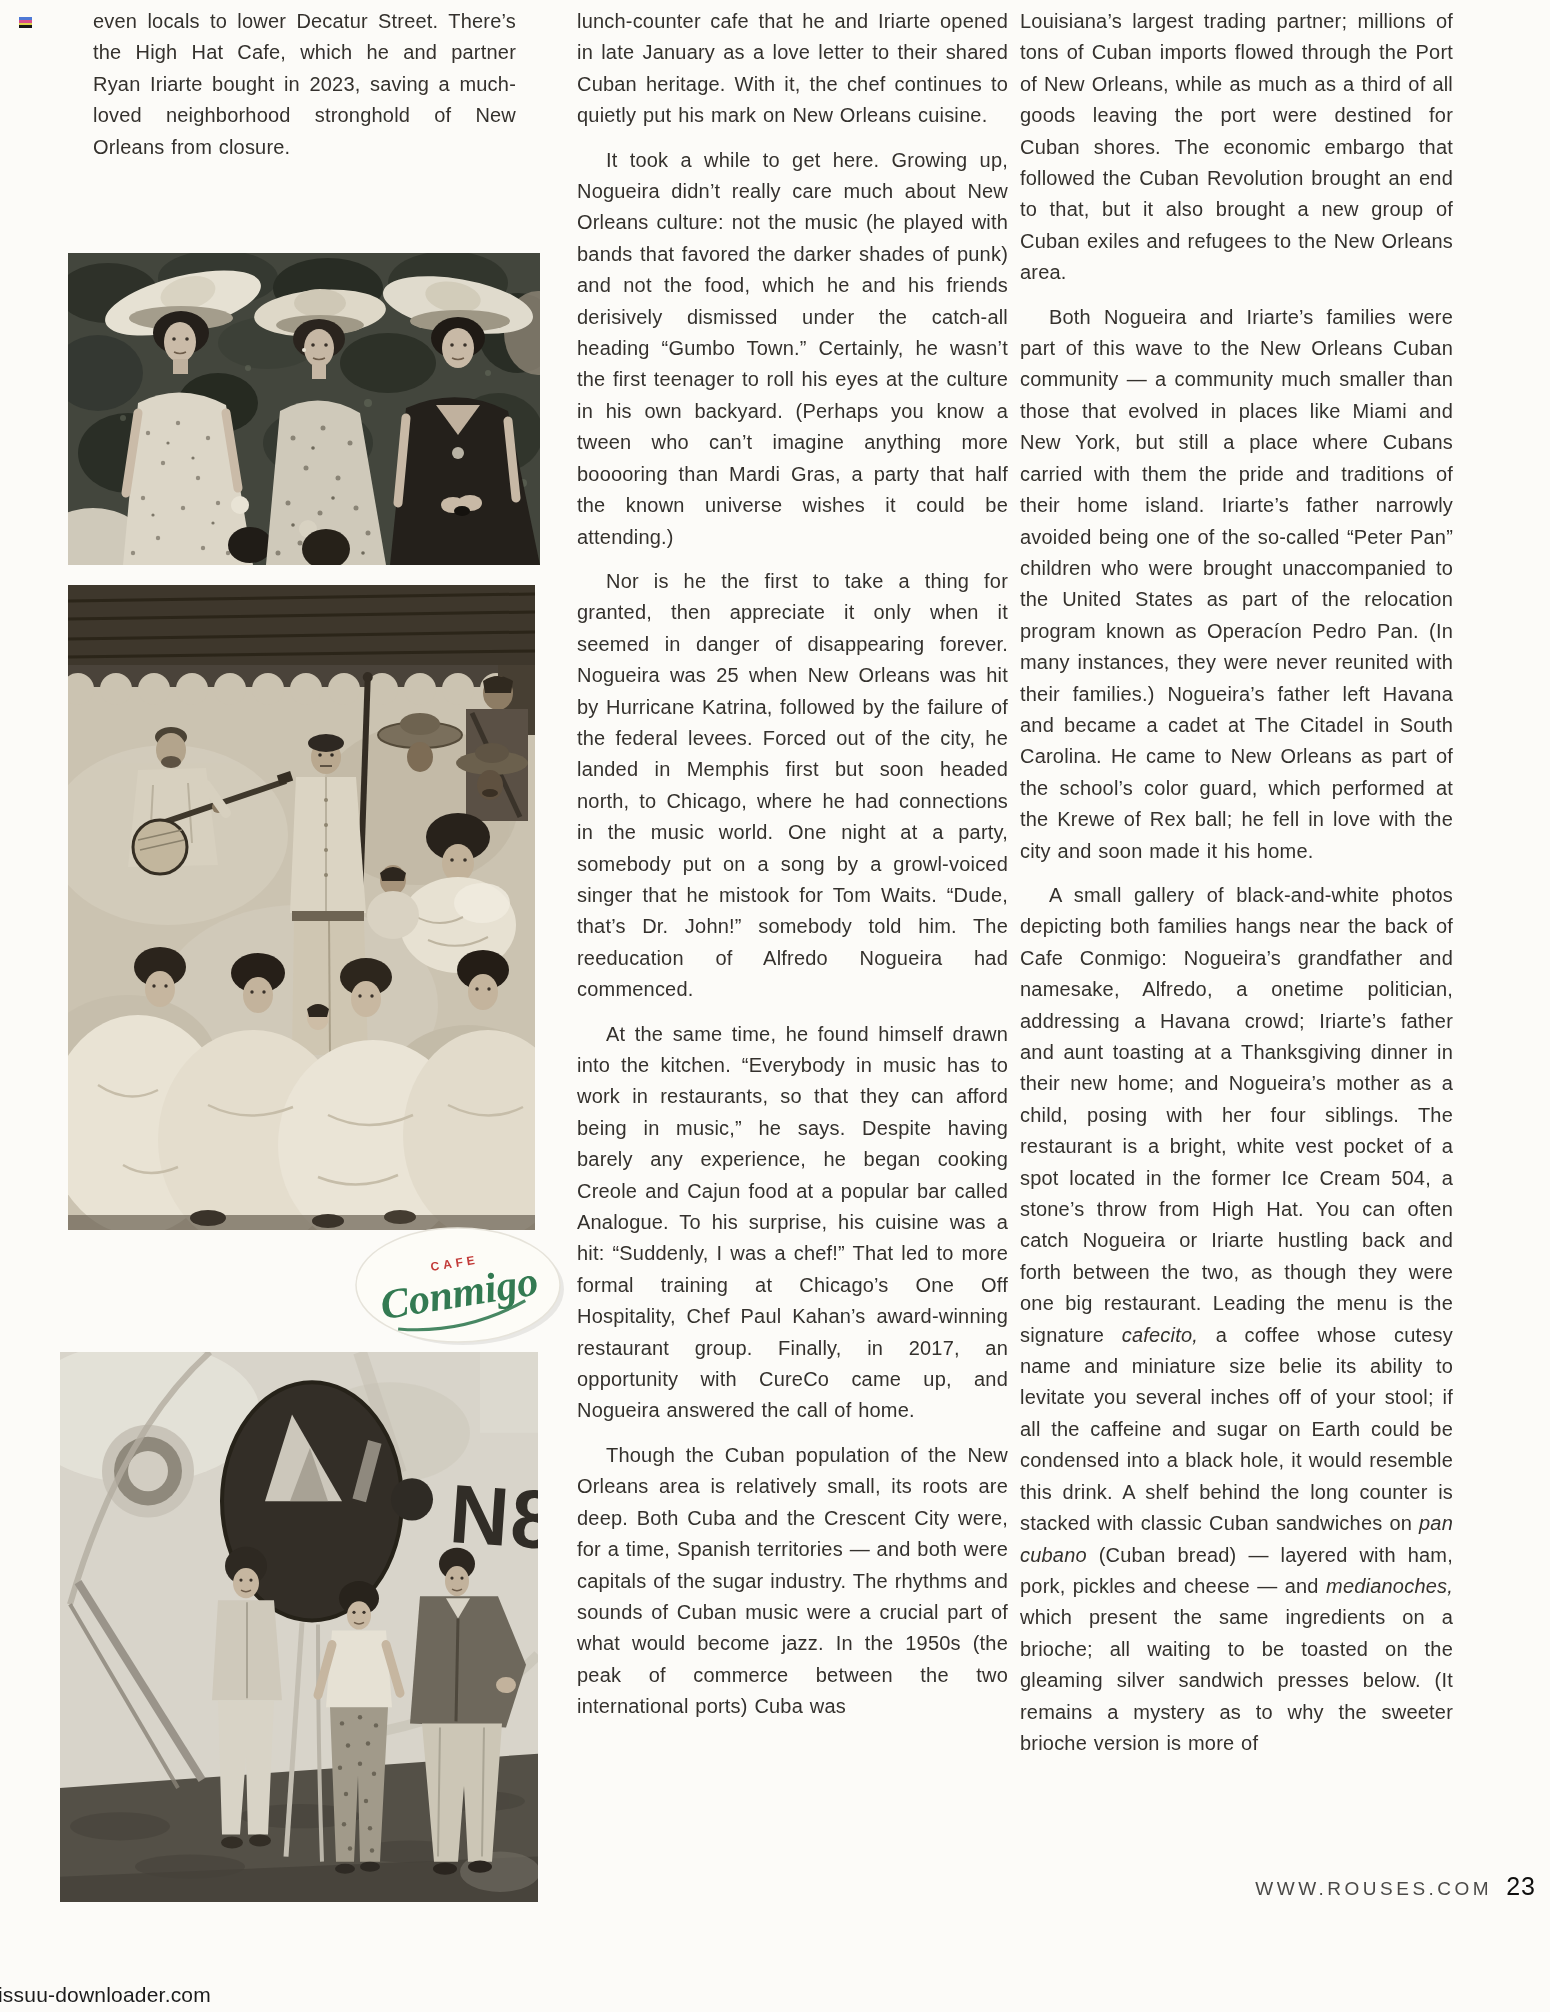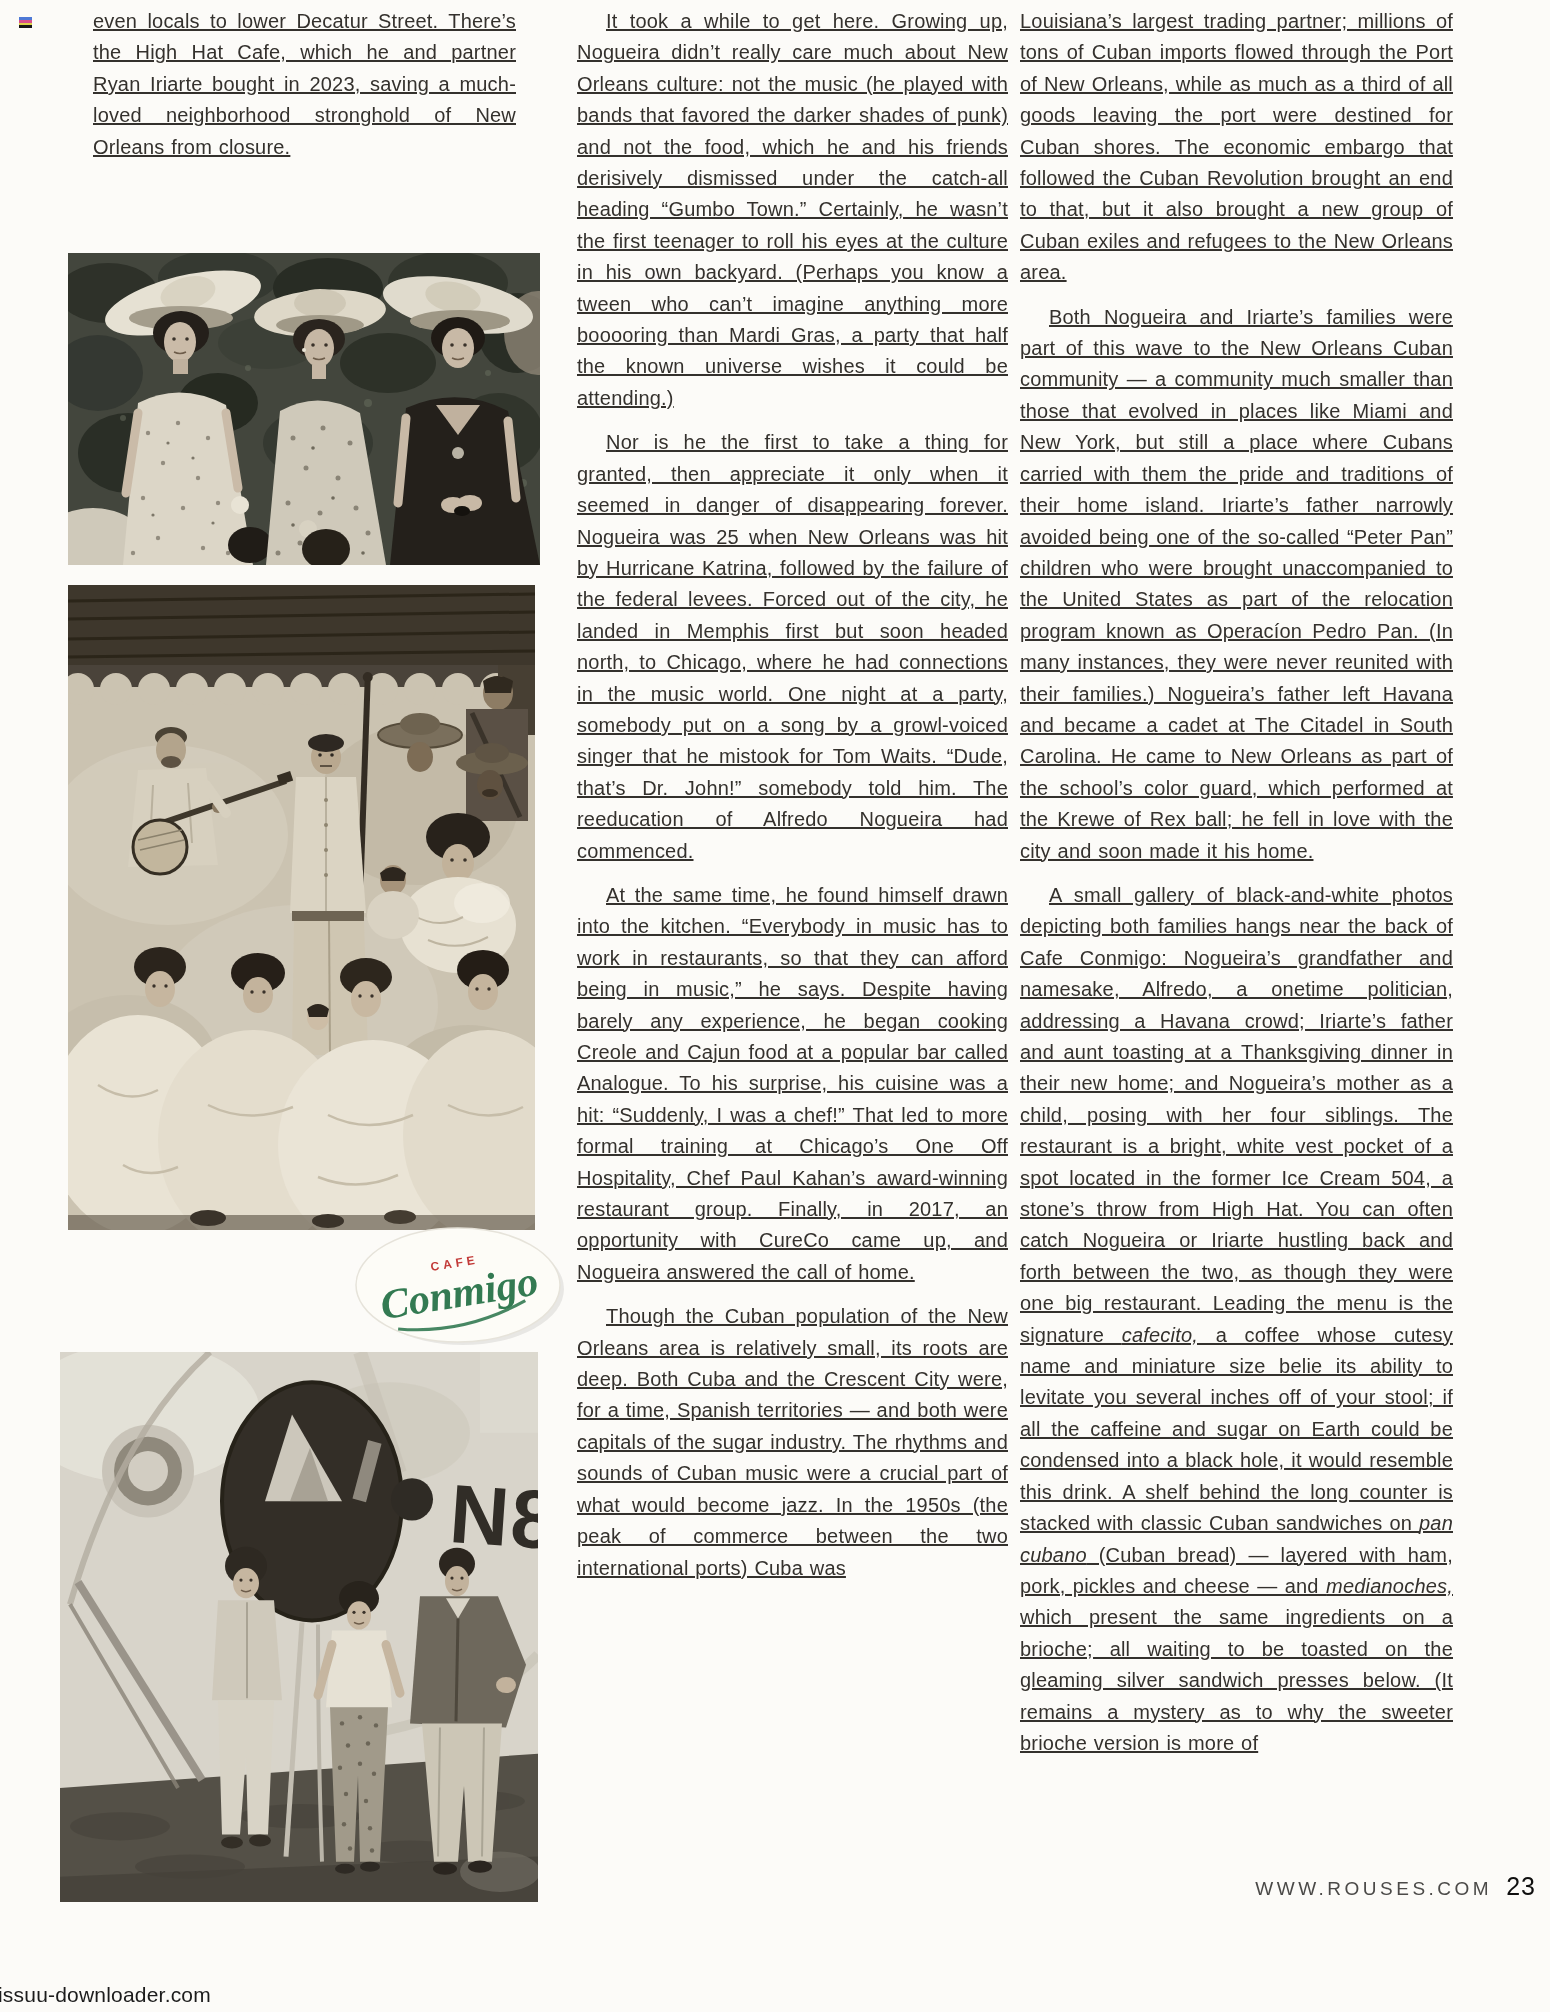--- a/index.html
+++ b/index.html
@@ -6,21 +6,21 @@
   .page{
     position:relative;width:1550px;height:2012px;margin:0 auto;
     background:#fcfbf8;overflow:hidden;
     font-family:"Liberation Sans",sans-serif;
   }
   
   .cmyk{position:absolute;left:19px;top:17px;width:13px;height:11px;display:flex;flex-direction:column;}
   .cmyk div{flex:1;}
   
   .col{position:absolute;top:6px;color:#34312d;font-size:20px;line-height:31.4px;
-       letter-spacing:0.2px;word-spacing:1px;text-decoration:underline;}
+       letter-spacing:0.2px;word-spacing:1px;}
   .col1{left:93px;width:423px;}
   .col2{left:577px;width:431px;}
   .col3{left:1020px;width:433px;}
   .col p{margin:0 0 13px 0;text-align:justify;}
   .col p.ind{text-indent:29px;}
   .col .it{font-style:italic;}
   
   figure{margin:0;position:absolute;line-height:0;}
   .photo1{left:68px;top:253px;width:472px;height:312px;}
   .photo2{left:68px;top:585px;width:467px;height:645px;}
@@ -46,20 +46,21 @@
       <div style="background: rgb(78, 121, 214);"></div>
       <div style="background: rgb(217, 79, 138);"></div>
       <div style="background: rgb(221, 210, 74);"></div>
       <div style="background: rgb(22, 22, 22);"></div>
     </div>
 
   <div class="col col1">
       <p><span>even locals to lower Decatur Street. There’s the High Hat Cafe, which he and partner Ryan Iriarte bought in 2023, saving a much-loved neighborhood stronghold of New Orleans from closure.</span></p>
     </div>
   <div class="col col2">
+      <p><span>lunch-counter cafe that he and Iriarte opened in late January as a love letter to their shared Cuban heritage. With it, the chef continues to quietly put his mark on New Orleans cuisine.</span></p>
       <p class="ind"><span>It took a while to get here. Growing up, Nogueira didn’t really care much about New Orleans culture: not the music (he played with bands that favored the darker shades of punk) and not the food, which he and his friends derisively dismissed under the catch-all heading “Gumbo Town.” Certainly, he wasn’t the first teenager to roll his eyes at the culture in his own backyard. (Perhaps you know a tween who can’t imagine anything more booooring than Mardi Gras, a party that half the known universe wishes it could be attending.)</span></p>
       <p class="ind"><span>Nor is he the first to take a thing for granted, then appreciate it only when it seemed in danger of disappearing forever. Nogueira was 25 when New Orleans was hit by Hurricane Katrina, followed by the failure of the federal levees. Forced out of the city, he landed in Memphis first but soon headed north, to Chicago, where he had connections in the music world. One night at a party, somebody put on a song by a growl-voiced singer that he mistook for Tom Waits. “Dude, that’s Dr. John!” somebody told him. The reeducation of Alfredo Nogueira had commenced.</span></p>
       <p class="ind"><span>At the same time, he found himself drawn into the kitchen. “Everybody in music has to work in restaurants, so that they can afford being in music,” he says. Despite having barely any experience, he began cooking Creole and Cajun food at a popular bar called Analogue. To his surprise, his cuisine was a hit: “Suddenly, I was a chef!” That led to more formal training at Chicago’s One Off Hospitality, Chef Paul Kahan’s award-winning restaurant group. Finally, in 2017, an opportunity with CureCo came up, and Nogueira answered the call of home.</span></p>
       <p class="ind"><span>Though the Cuban population of the New Orleans area is relatively small, its roots are deep. Both Cuba and the Crescent City were, for a time, Spanish territories — and both were capitals of the sugar industry. The rhythms and sounds of Cuban music were a crucial part of what would become jazz. In the 1950s (the peak of commerce between the two international ports) Cuba was</span></p>
     </div>
   <div class="col col3">
       <p><span>Louisiana’s largest trading partner; millions of tons of Cuban imports flowed through the Port of New Orleans, while as much as a third of all goods leaving the port were destined for Cuban shores. The economic embargo that followed the Cuban Revolution brought an end to that, but it also brought a new group of Cuban exiles and refugees to the New Orleans area.</span></p>
       <p class="ind"><span>Both Nogueira and Iriarte’s families were part of this wave to the New Orleans Cuban community — a community much smaller than those that evolved in places like Miami and New York, but still a place where Cubans carried with them the pride and traditions of their home island. Iriarte’s father narrowly avoided being one of the so-called “Peter Pan” children who were brought unaccompanied to the United States as part of the relocation program known as Operacíon Pedro Pan. (In many instances, they were never reunited with their families.) Nogueira’s father left Havana and became a cadet at The Citadel in South Carolina. He came to New Orleans as part of the school’s color guard, which performed at the Krewe of Rex ball; he fell in love with the city and soon made it his home.</span></p>
       <p class="ind"><span>A small gallery of black-and-white photos depicting both families hangs near the back of Cafe Conmigo: Nogueira’s grandfather and namesake, Alfredo, a onetime politician, addressing a Havana crowd; Iriarte’s father and aunt toasting at a Thanksgiving dinner in their new home; and Nogueira’s mother as a child, posing with her four siblings. The restaurant is a bright, white vest pocket of a spot located in the former Ice Cream 504, a stone’s throw from High Hat. You can often catch Nogueira or Iriarte hustling back and forth between the two, as though they were one big restaurant. Leading the menu is the signature </span><span class="it">cafecito,</span><span> a coffee whose cutesy name and miniature size belie its ability to levitate you several inches off of your stool; if all the caffeine and sugar on Earth could be condensed into a black hole, it would resemble this drink. A shelf behind the long counter is stacked with classic Cuban sandwiches on </span><span class="it">pan cubano</span><span> (Cuban bread) — layered with ham, pork, pickles and cheese — and </span><span class="it">medianoches,</span><span> which present the same ingredients on a brioche; all waiting to be toasted on the gleaming silver sandwich presses below. (It remains a mystery as to why the sweeter brioche version is more of</span></p>
     </div>

